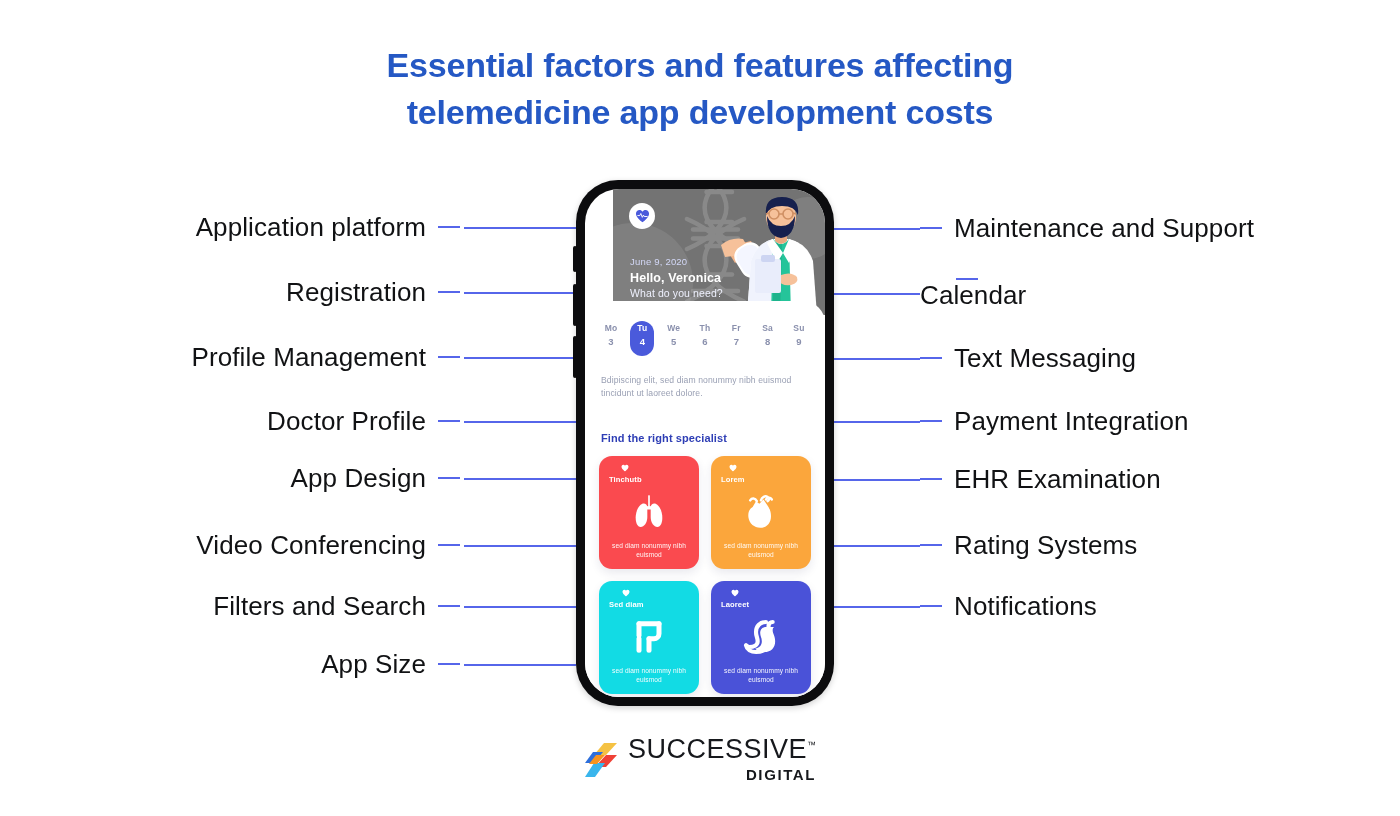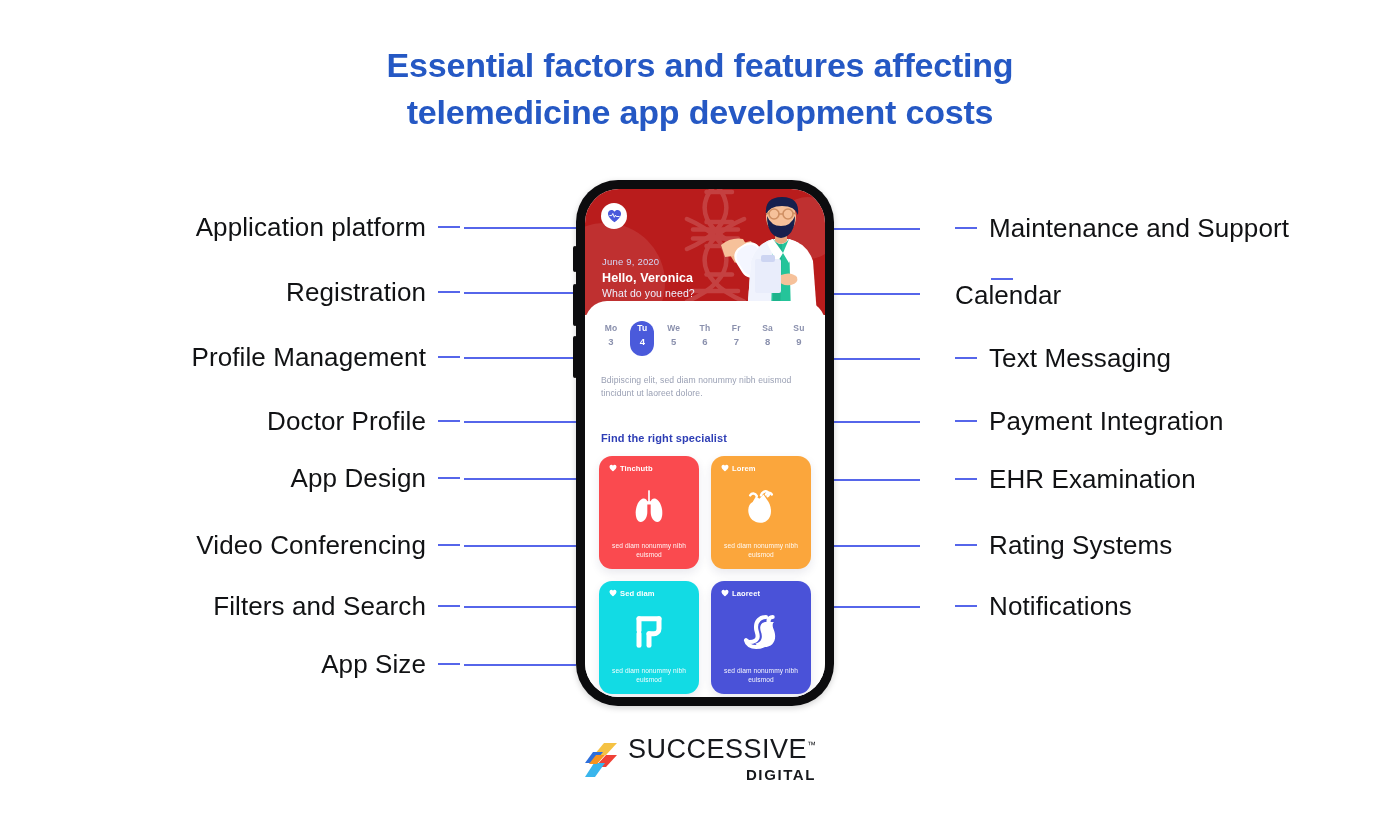--- a/index.html
+++ b/index.html
@@ -24,21 +24,20 @@
   
   .labels { position:absolute; top:0; }
   .labels.left  { left:60px;  width:400px; text-align:right; }
   .labels.right { right:60px; width:420px; text-align:left;  }
 
   .label-row {
     position:absolute;
     height:30px;
     display:flex; align-items:center;
     white-space:nowrap;
-    margin-left:35px;
   }
   .labels.left .label-row  { right:0; justify-content:flex-end; }
   .labels.right .label-row { left:0;  justify-content:flex-start; }
 
   .label-text {
     font-size:26px; color:#111214; font-weight:400;
     letter-spacing:0.1px;
   }
 
   
@@ -73,22 +72,23 @@
     position:absolute; left:9px; top:9px;
     width:240px; height:508px;
     background:#ffffff;
     border-radius:34px;
     overflow:hidden;
   }
 
   
   .app-header {
     position:relative;
-    height:126px; background:#b91c1c;
+    height:126px; background:#737373;
     overflow:hidden;
+    margin-left:28px;
   }
   .app-header .dna {
     position:absolute; right:18px; top:-30px;
     width:150px; height:150px;
     opacity:.16;
   }
   .blob {
     position:absolute; border-radius:50%;
     background:rgba(255,255,255,.09);
   }
@@ -158,20 +158,21 @@
     position:relative;
     height:113px; border-radius:13px;
     padding:8px 6px 9px;
     display:flex; flex-direction:column; align-items:center;
     box-shadow:0 4px 10px rgba(40,40,90,.10);
   }
   .card-head {
     align-self:flex-start;
     display:flex; align-items:center; gap:3px;
     margin-left:4px;
+    flex-direction:column;
   }
   .card-head .hicon { width:8px; height:8px; flex:0 0 auto; }
   .card-title {
     font-size:7.6px; color:#ffffff; font-weight:bold; letter-spacing:.1px;
   }
   .card-organ { flex:1; display:flex; align-items:center; justify-content:center; }
   .card-organ svg { width:40px; height:40px; }
   .card-desc {
     font-size:6.6px; color:rgba(255,255,255,.94); text-align:center;
     line-height:1.45; letter-spacing:.1px;

